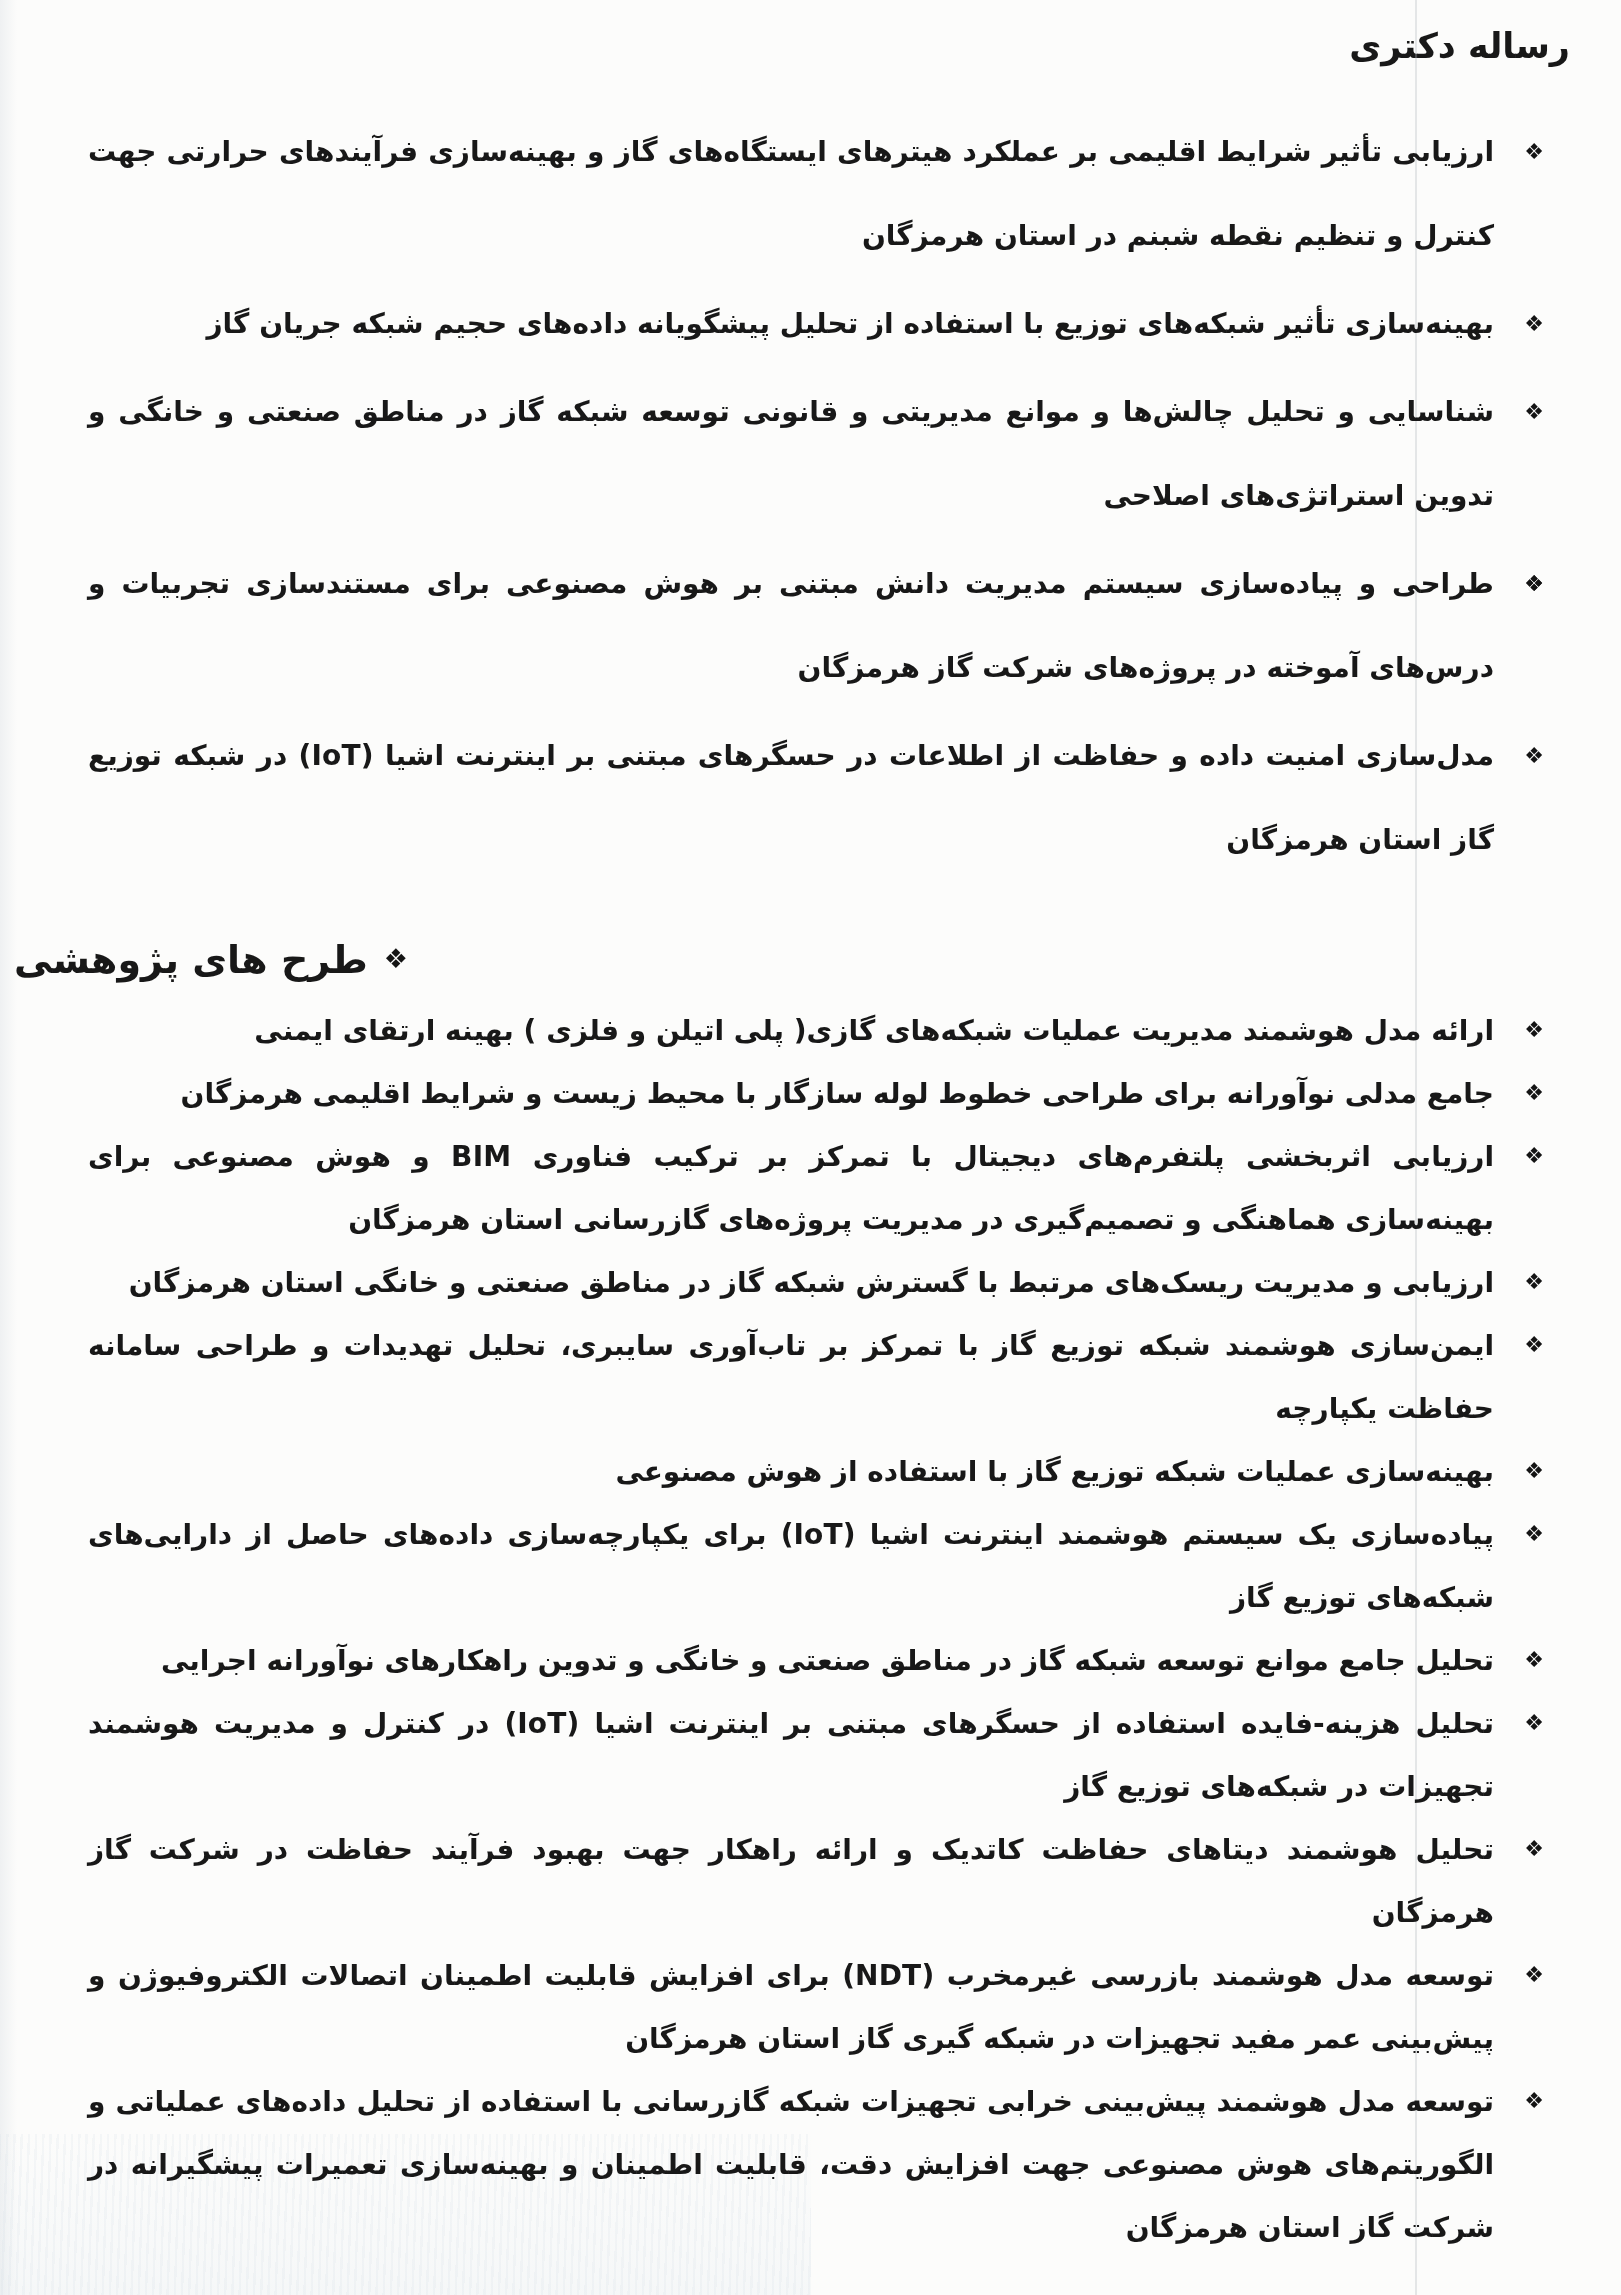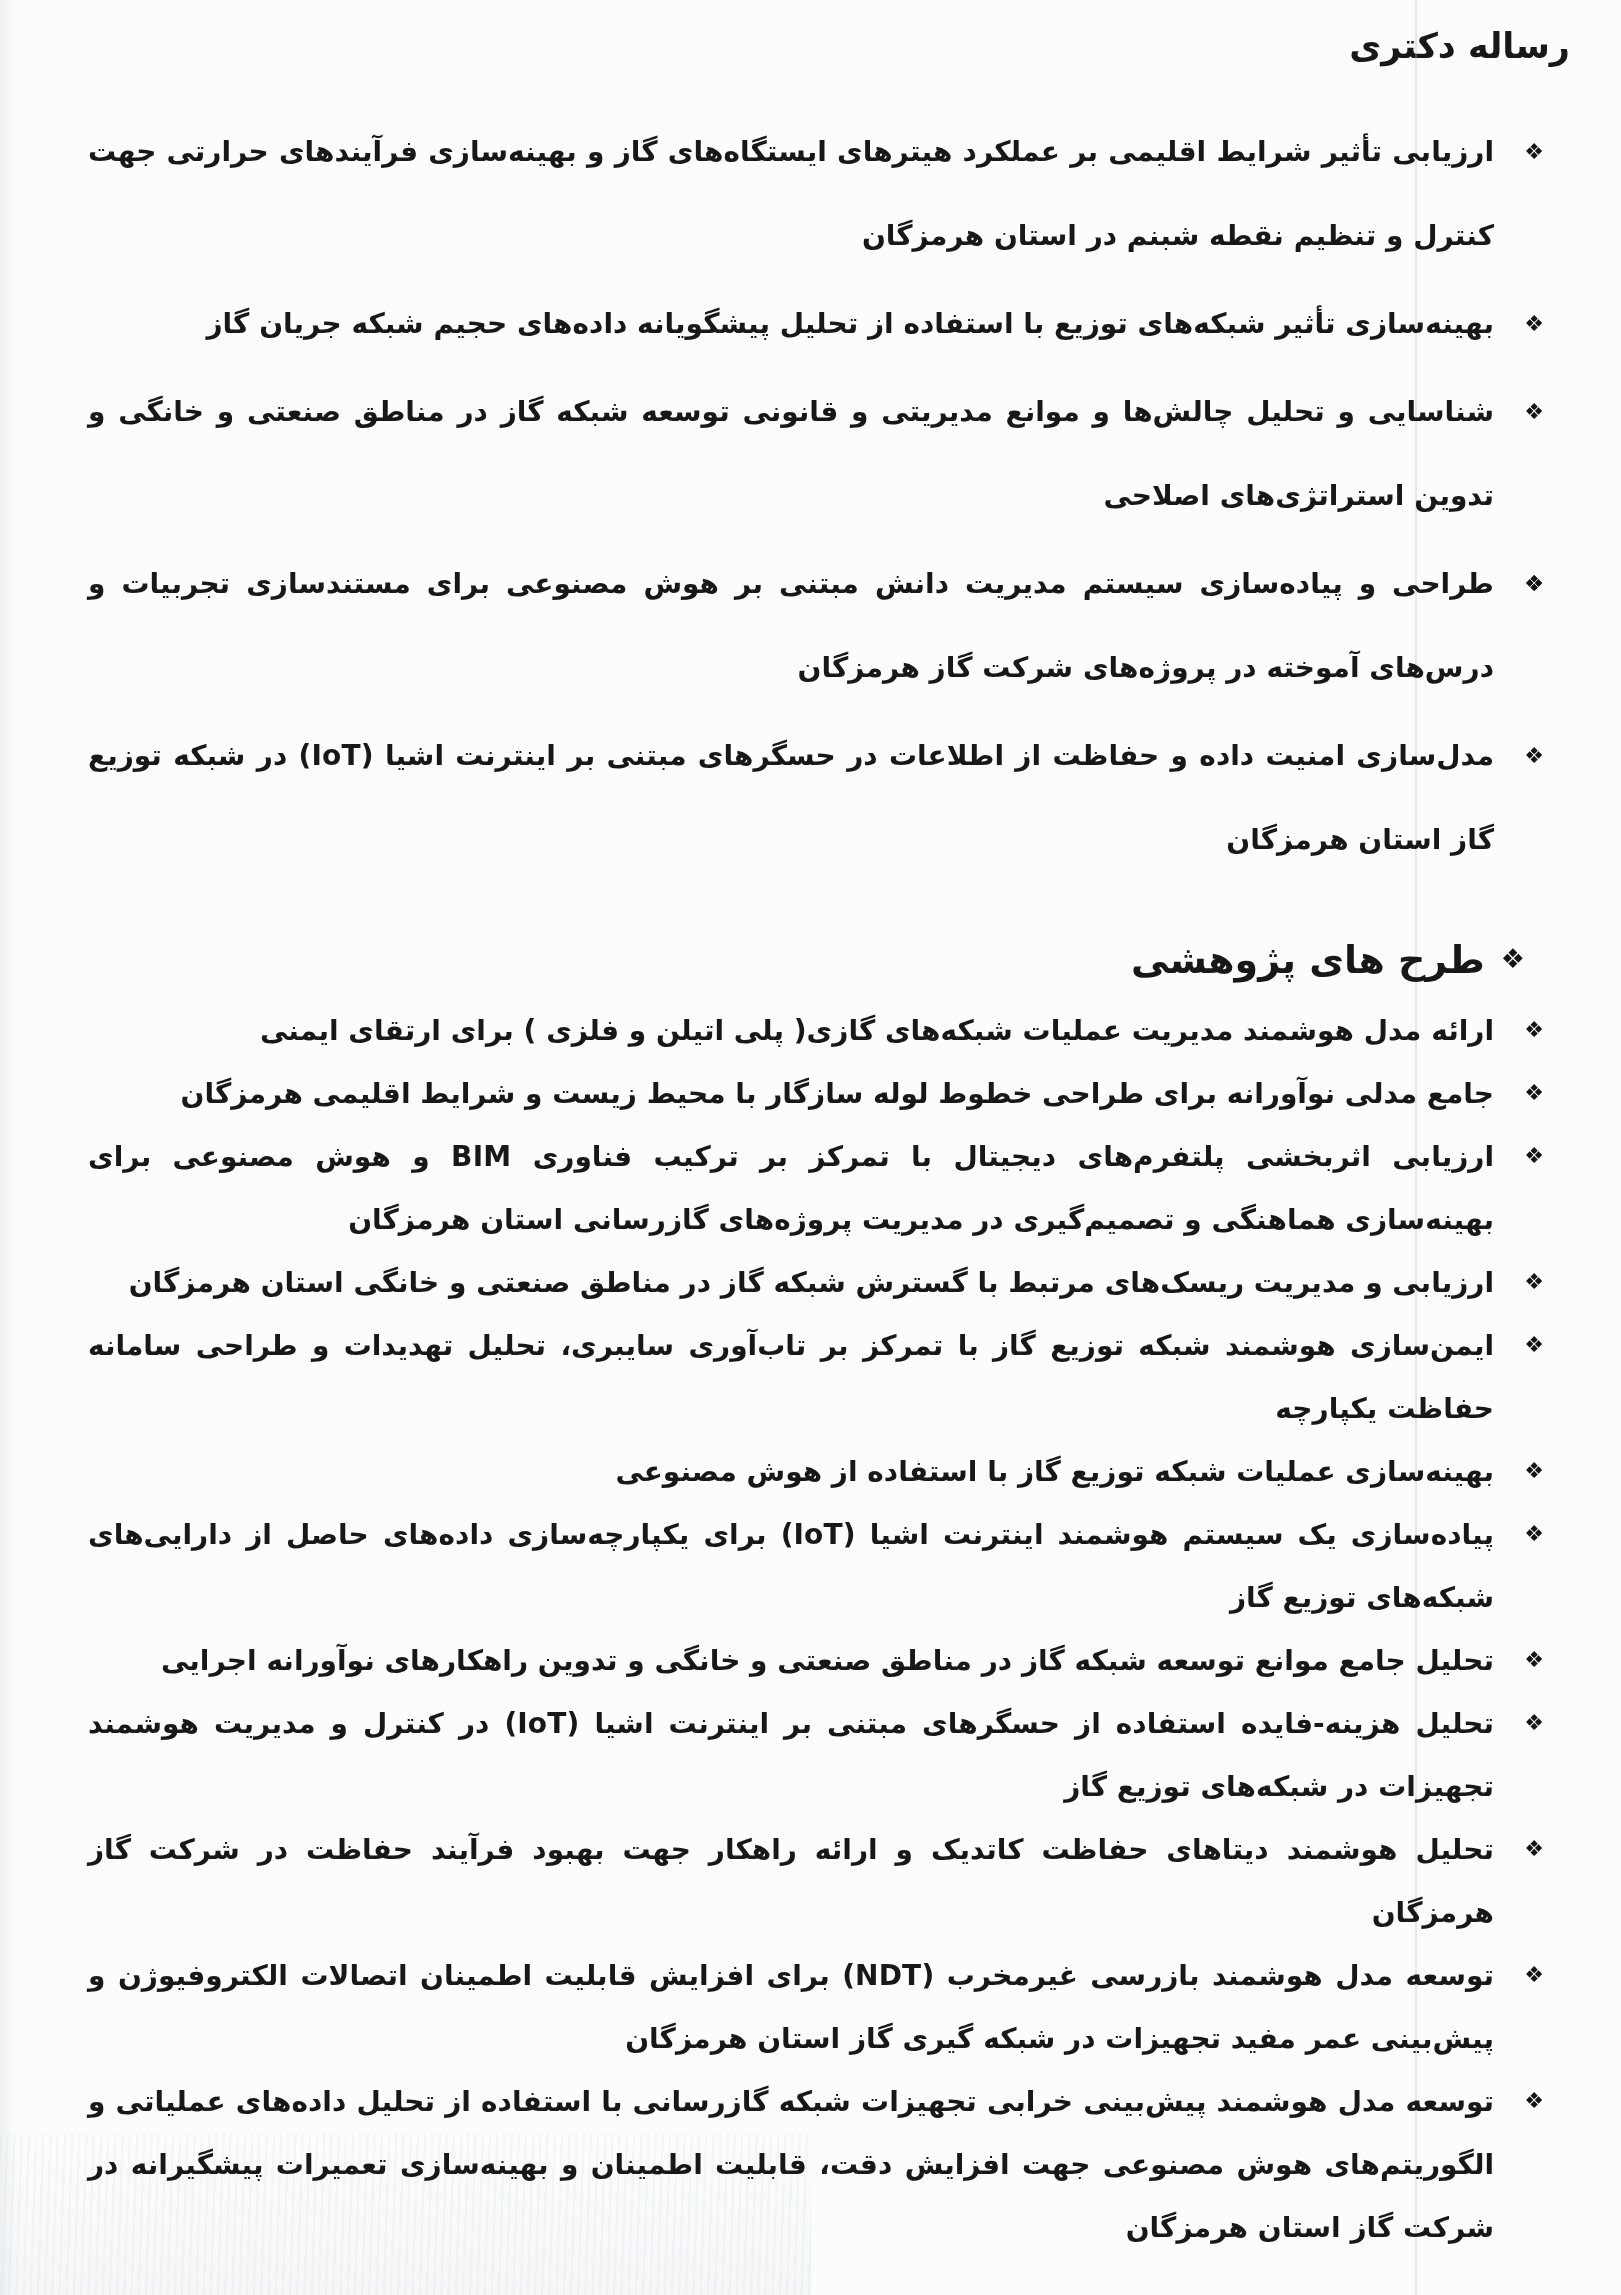--- a/index.html
+++ b/index.html
@@ -73,21 +73,21 @@
     color: #141414;
   }
   ul.sec1 .bullet { top: 31px; }
   ul.sec2 .bullet { top: 20px; }
   .sec-header-row {
     position: relative;
     margin-top: 51px;
     padding-right: 96px;
     font-size: 38px;
     line-height: 1.45;
-    text-align: right;
+    text-align: left;
   }
   .sec-header-row .bullet {
     position: static;
     font-size: 27px;
     margin-left: 16px;
     vertical-align: 4.8px;
   }
 </style>
 </head>
 <body>
@@ -126,21 +126,21 @@
     </li>
   </ul>
 
   <div class="sec-header-row">
     <span class="bullet">❖</span><span class="hdr-txt">طرح های پژوهشی</span>
   </div>
 
   <ul class="topic-list sec2">
     <li class="topic-item">
       <span class="bullet">❖</span>
-      <span class="txt">ارائه مدل هوشمند مدیریت عملیات شبکه‌های گازی( پلی اتیلن و فلزی ) برای ارتقای ایمنی</span>
+      <span class="txt">ارائه مدل هوشمند مدیریت عملیات شبکه‌های گازی( پلی اتیلن و فلزی ) بهینه ارتقای ایمنی</span>
     </li>
     <li class="topic-item">
       <span class="bullet">❖</span>
       <span class="txt">جامع مدلی نوآورانه برای طراحی خطوط لوله سازگار با محیط زیست و شرایط اقلیمی هرمزگان</span>
     </li>
     <li class="topic-item">
       <span class="bullet">❖</span>
       <span class="txt">ارزیابی اثربخشی پلتفرم‌های دیجیتال با تمرکز بر ترکیب فناوری BIM و هوش مصنوعی برای بهینه‌سازی هماهنگی و تصمیم‌گیری در مدیریت پروژه‌های گازرسانی استان هرمزگان</span>
     </li>
     <li class="topic-item">

